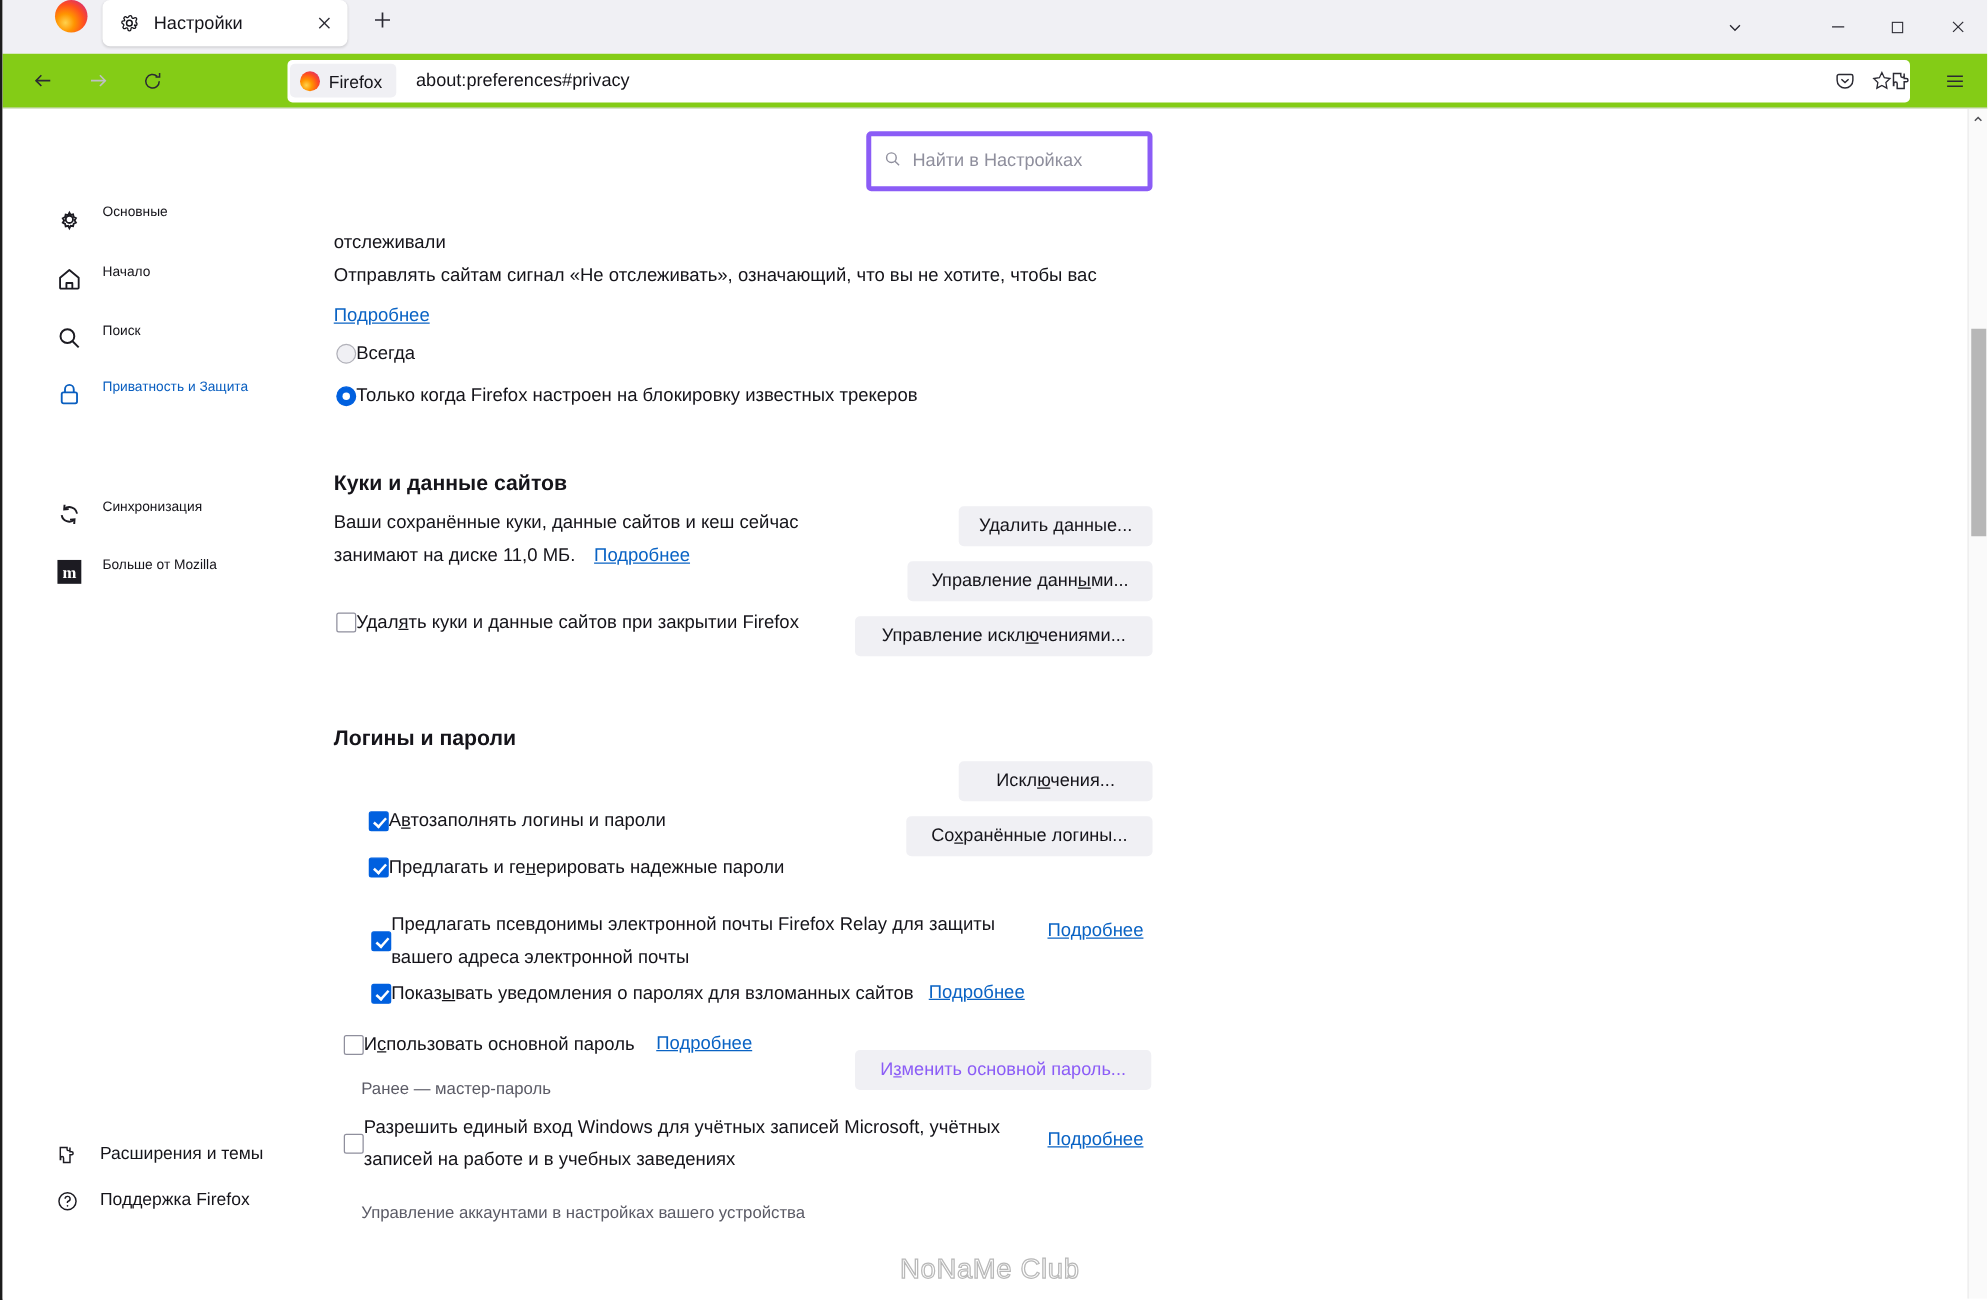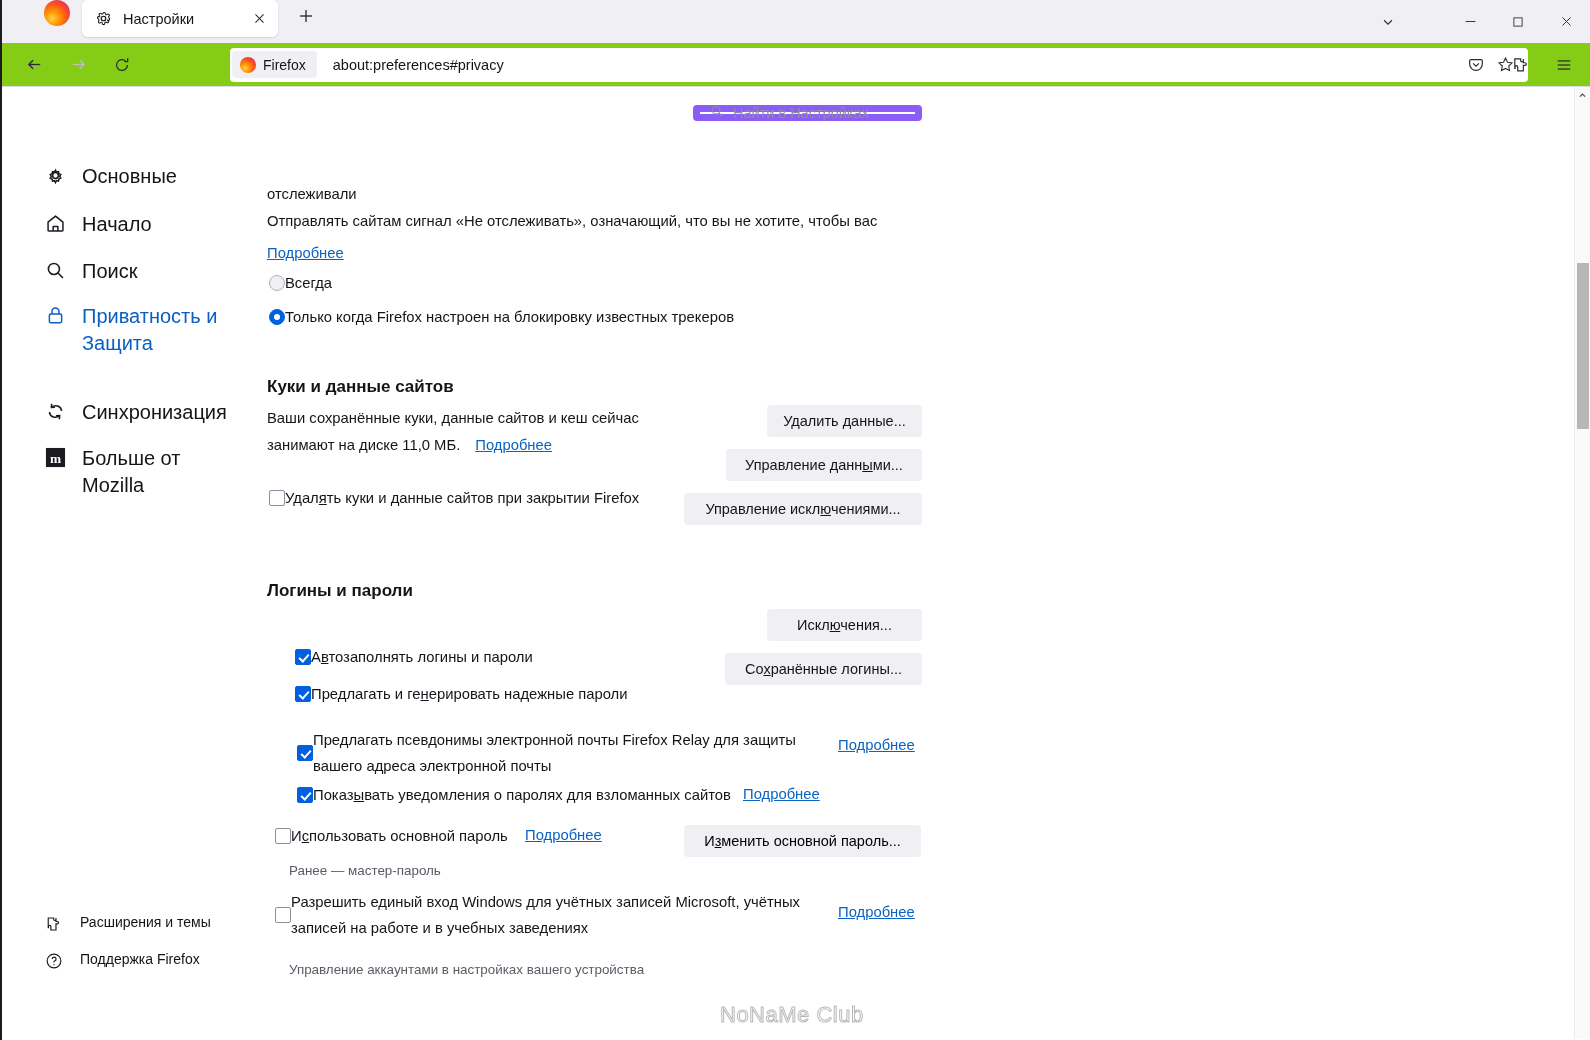--- a/index.html
+++ b/index.html
@@ -154,22 +154,22 @@
     background: #ffffff;
     overflow: hidden;
   }
 
   
   .prefs-search {
     position: absolute;
     left: 691px;
     top: 18px;
     width: 229px;
-    height: 16px;
-    border: 7px solid #8b5cf6;
+    height: 48px;
+    border: 4px solid #8b5cf6;
     border-radius: 4px;
     background: #fff;
     display: flex;
     align-items: center;
     padding-left: 10px;
     gap: 9px;
   }
   .prefs-search .ph {
     font-size: 14.5px;
     color: #8f8f9d;
@@ -191,21 +191,21 @@
     width: 200px;
   }
   .nav-item .ico {
     width: 22px; height: 22px;
     flex: 0 0 auto;
     display: flex; align-items: center; justify-content: center;
     color: #1c1b22;
     margin-top: 1px;
   }
   .nav-item .lbl {
-    font-size: 20px;
+    font-size: 11px;
     color: #15141a;
     line-height: 1.34;
   }
   .nav-item.active .lbl { color: #0a5fc0; }
   .nav-item.active .ico { color: #0a5fc0; }
 
   .nav-small .lbl { font-size: 14px; }
   .nav-small .ico { width: 20px; height: 20px; }
 
   
@@ -303,21 +303,21 @@
     border: none;
     border-radius: 4px;
     font-size: 14.5px;
     font-family: "Liberation Sans", sans-serif;
     padding: 0 16px;
     white-space: nowrap;
     display: flex;
     align-items: center;
     justify-content: center;
   }
-  .btn.disabled { color: #000000; }
+  .btn.disabled { color: #8b5cf6; margin-top: 15px; }
 
   
   .vscroll {
     position: absolute;
     right: 0; top: 0;
     width: 16px;
     height: 100%;
     background: #fafafa;
     border-left: 1px solid #ececec;
   }

